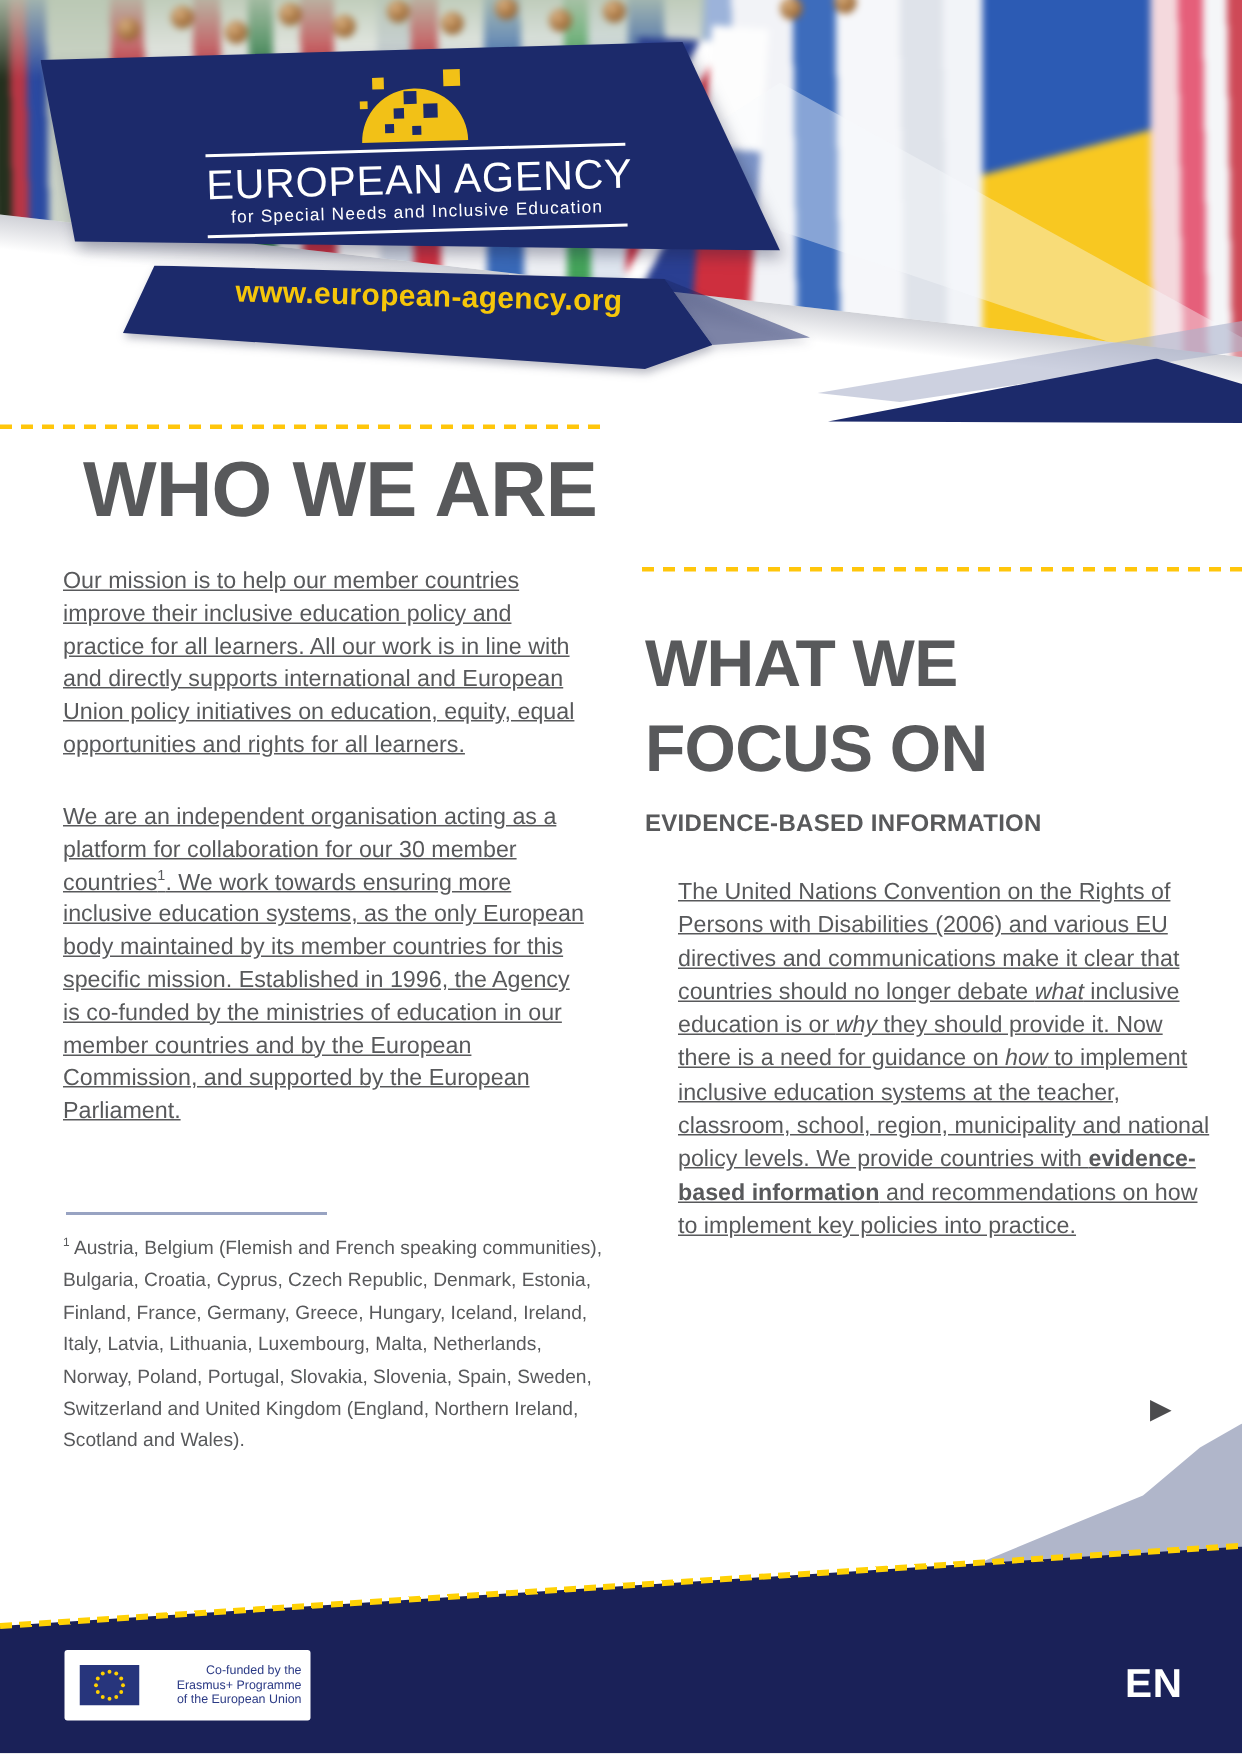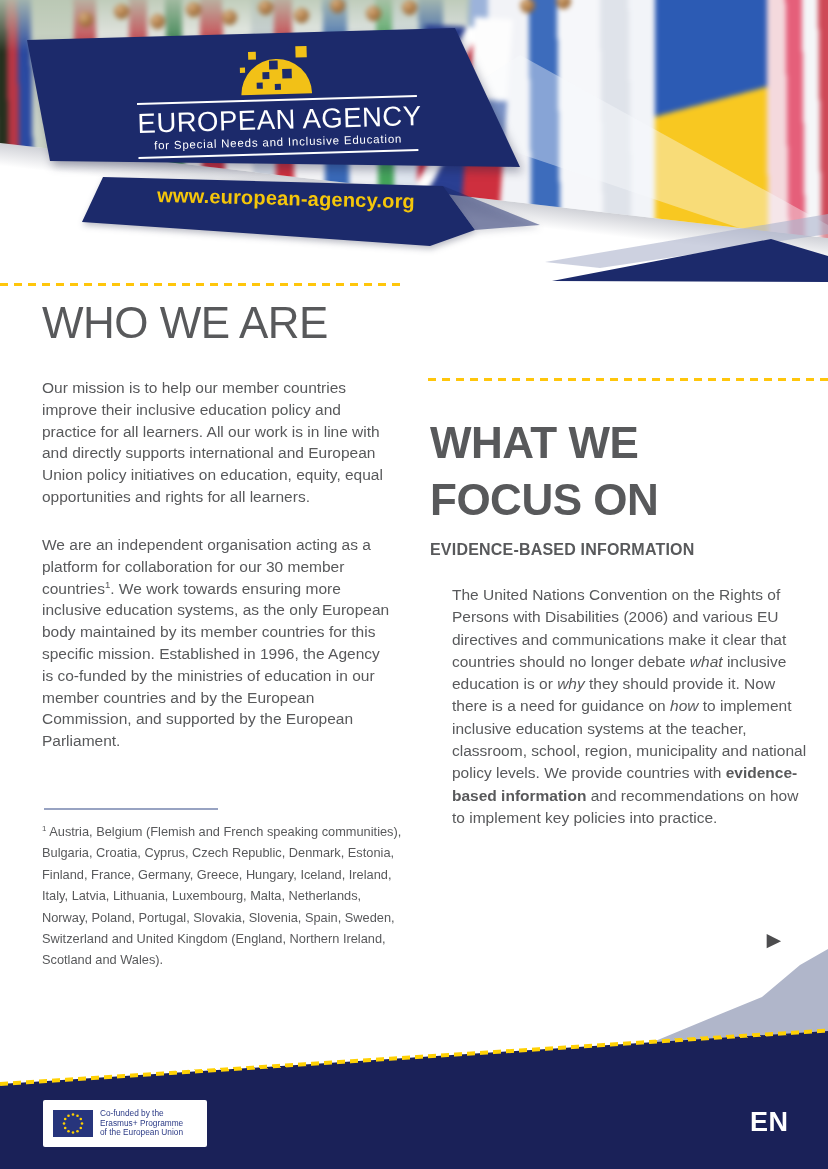--- a/index.html
+++ b/index.html
@@ -74,23 +74,23 @@
   .ribbon-url{position:absolute; left:82px; top:17px; width:250px; font-size:20px; font-weight:600;
         color:#f5c60a; transform:rotate(1.4deg); white-space:nowrap; letter-spacing:.2px;}
 
   
   .dash{position:absolute; height:3px;
         background:repeating-linear-gradient(90deg, var(--accent_yellow,#ffc60b) 0 8px, transparent 8px 14px);}
   .dash-left{left:0; top:283px; width:400px;}
   .dash-right{left:428px; top:378px; width:400px;}
 
   
-  .h-who{position:absolute; left:42px; top:301px; width:356px; 
-        font-size:44px; font-weight:normal; letter-spacing:-.5px; line-height:1; color:var(--text_gray,#58595b);}
-  .body{position:absolute; font-size:15.5px; line-height:21.8px; color:var(--text_gray,#58595b);}
+  .h-who{position:absolute; left:42px; top:301px; width:356px; text-align:right;
+        font-size:52px; font-weight:bold; letter-spacing:-.5px; line-height:1; color:var(--text_gray,#58595b);}
+  .body{position:absolute; font-size:15.5px; line-height:21.8px; color:var(--text_gray,#58595b);text-decoration:underline;}
   .p-who1{left:42px; top:377px; width:352px;}
   .p-who2{left:42px; top:534px; width:352px;}
   .fn-rule{position:absolute; left:44px; top:808px; width:174px; height:2px; background:#98a3c2;}
   .footnote{position:absolute; left:42px; top:821px; width:362px; font-size:12.8px; line-height:21.4px;
         color:var(--text_gray,#58595b);}
 
   
   .h-focus{position:absolute; left:430px; top:414px; width:358px; font-size:44px; font-weight:bold;
         letter-spacing:-.5px; line-height:57px; color:var(--text_gray,#58595b);}
   .h-focus .l2{}
@@ -103,21 +103,21 @@
   
   .foot-lav{position:absolute; left:640px; top:944px; width:188px; height:102px; background:var(--lavender,#b0b6ca);
         clip-path:polygon(8px 100px, 78px 71px, 122px 53px, 160px 21px, 188px 5px, 188px 102px); z-index:2;}
   .foot-navy{position:absolute; left:0; top:1029px; width:828px; height:140px; background:var(--footer_navy,#1a2158);
         clip-path:polygon(0 55px, 828px 2px, 828px 140px, 0 140px); z-index:3;}
   .foot-dash{position:absolute; left:0; top:1082px; width:846px; height:4px; z-index:4;
         background:repeating-linear-gradient(90deg, #ffd104 0 8px, transparent 8px 13px);
         transform:rotate(-3.7deg); transform-origin:0 50%;}
   .eu-box{position:absolute; left:43px; top:1100px; width:164px; height:47px; background:#fff; z-index:5;
         border-radius:2px; display:flex; align-items:center; gap:7px; padding:0 6px 0 10px;}
-  .eu-text{flex:1; text-align:left; font-size:8.3px; line-height:9.6px; color:#2b3a85;}
+  .eu-text{flex:1; text-align:right; font-size:8.3px; line-height:9.6px; color:#2b3a85;}
   .lang{position:absolute; left:750px; top:1107px; width:60px; font-size:27px; font-weight:bold;
         color:#fff; z-index:5; letter-spacing:.5px;}
 </style>
 </head>
 <body>
 
 <div id="page">
 
   <div class="edge-shadow"></div>
   <div class="photo">

